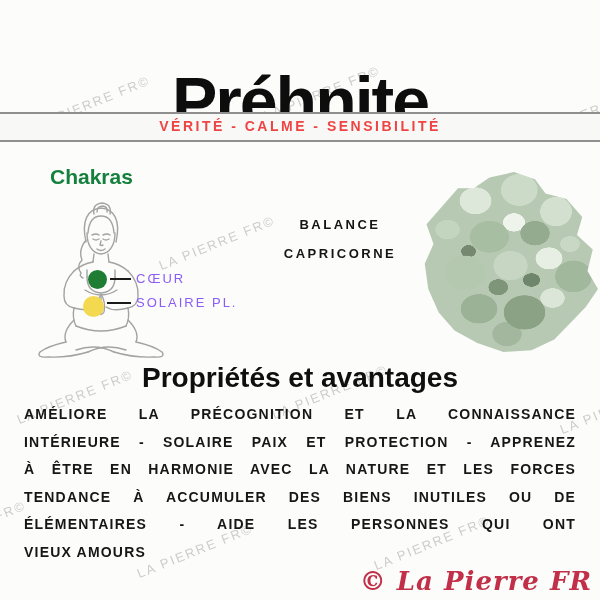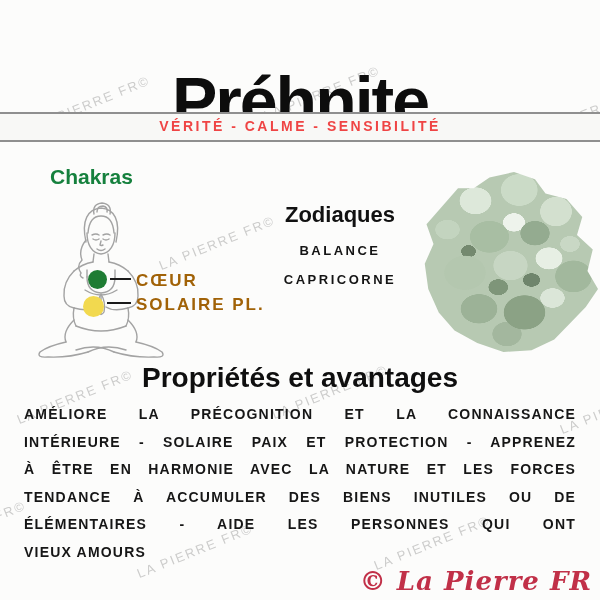--- a/index.html
+++ b/index.html
@@ -42,22 +42,22 @@
     font-size:21px;font-weight:700;color:#15803d;
   }
   .figure-wrap{position:absolute;left:30px;top:200px;width:160px;height:160px;}
   .chakra-dot{position:absolute;border-radius:50%;}
   .dot-heart{left:88px;top:270px;width:19px;height:19px;}
   .dot-solar{left:83px;top:296px;width:21px;height:21px;}
   .pointer-line{position:absolute;height:2px;background:#1a1a1a;}
   .line-heart{left:110px;top:278px;width:21px;}
   .line-solar{left:107px;top:302px;width:24px;}
   .chakra-label{
-    position:absolute;font-size:17px;font-weight:700;letter-spacing:2px;
-    color:#a16207;white-space:nowrap;
+    position:absolute;font-size:13px;font-weight:400;letter-spacing:2px;
+    color:#8b5cf6;white-space:nowrap;
   }
   .label-heart{left:136px;top:271px;}
   .label-solar{left:136px;top:295px;}
 
   
   .zodiac{position:absolute;left:255px;top:202px;width:170px;text-align:center;}
   .zodiac-heading{font-size:22px;font-weight:700;color:#111;}
   .zodiac-sign{
     font-size:13px;font-weight:700;letter-spacing:2.5px;color:#141414;
   }
@@ -195,21 +195,20 @@
 </div>
 
 <div class="chakra-dot dot-heart" style="background-color: rgb(30, 124, 51);"></div>
 <div class="chakra-dot dot-solar" style="background-color: rgb(242, 217, 79);"></div>
 <div class="pointer-line line-heart"></div>
 <div class="pointer-line line-solar"></div>
 <div class="chakra-label label-heart">CŒUR</div>
 <div class="chakra-label label-solar">SOLAIRE PL.</div>
 
 <div class="zodiac">
-  <div class="zodiac-heading">Zodiaques</div>
   <div class="zodiac-sign sign-0">BALANCE</div>
   <div class="zodiac-sign sign-1">CAPRICORNE</div>
 </div>
 
 <div class="stone" style="background-color: rgb(183, 201, 178);"></div>
 
 <div class="props-heading">Propriétés et avantages</div>
 <div class="props-body">
   <div class="props-line">AMÉLIORE LA PRÉCOGNITION ET LA CONNAISSANCE</div>
   <div class="props-line">INTÉRIEURE - SOLAIRE PAIX ET PROTECTION - APPRENEZ</div>

